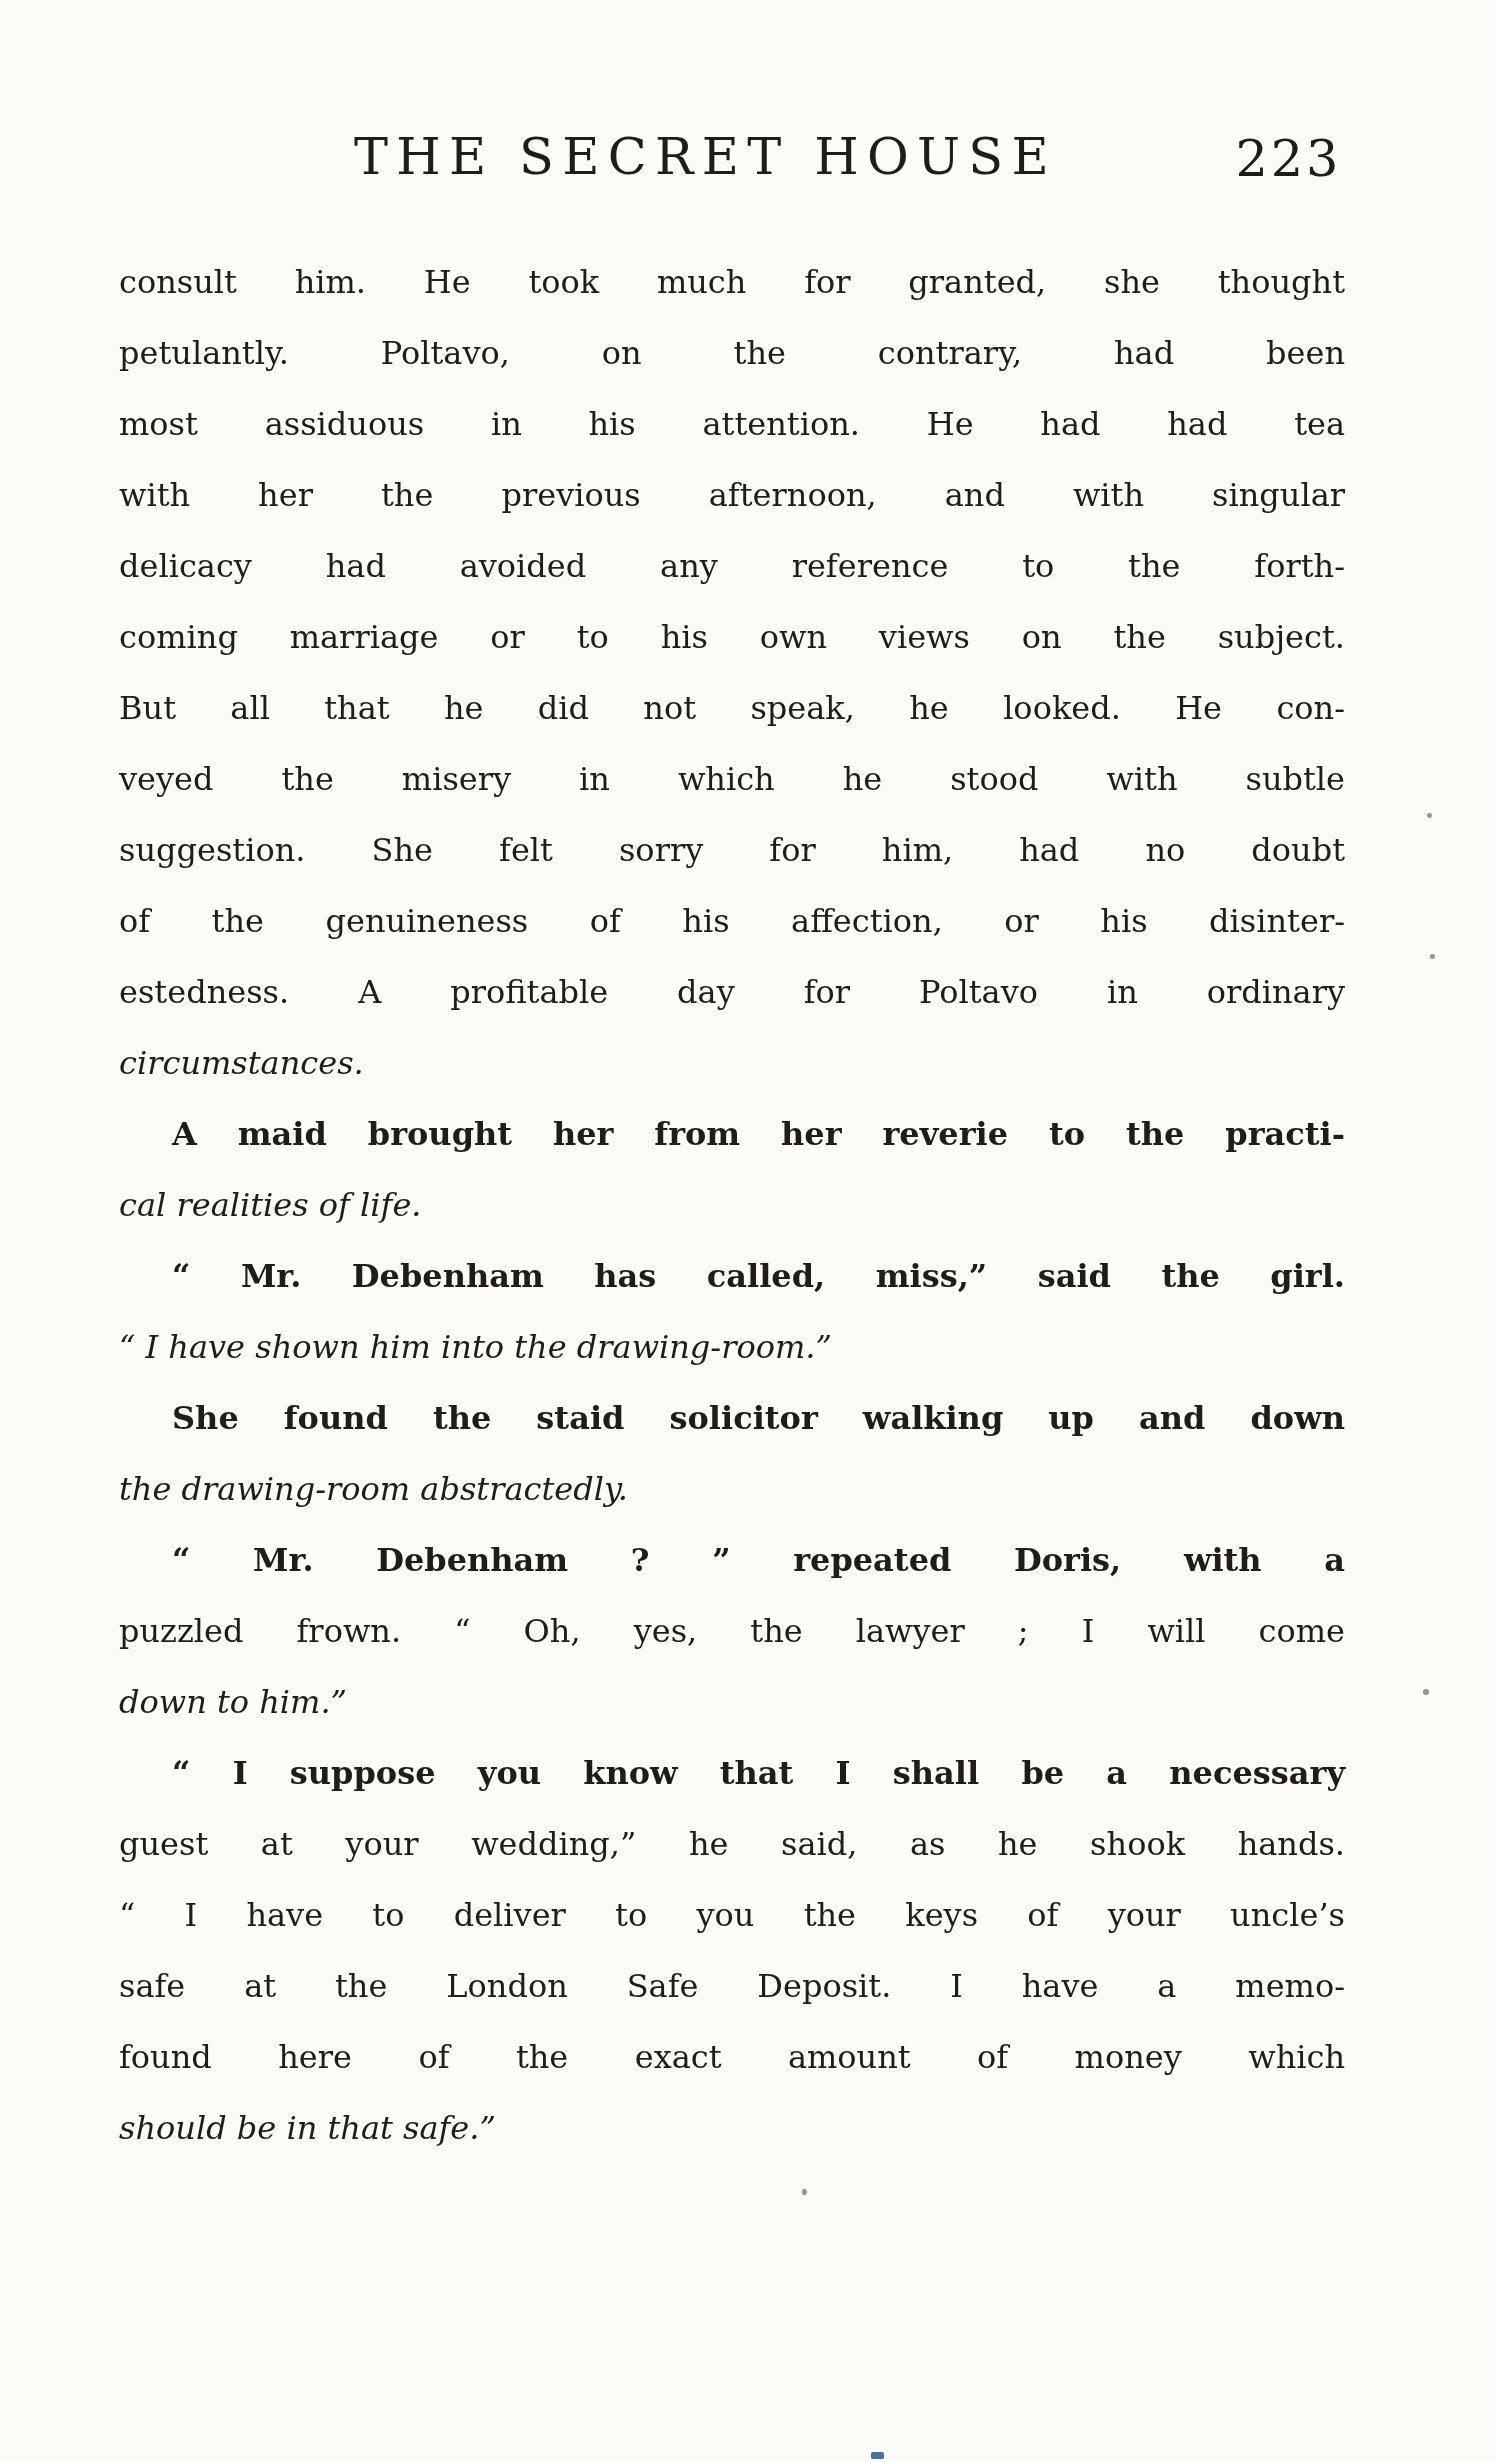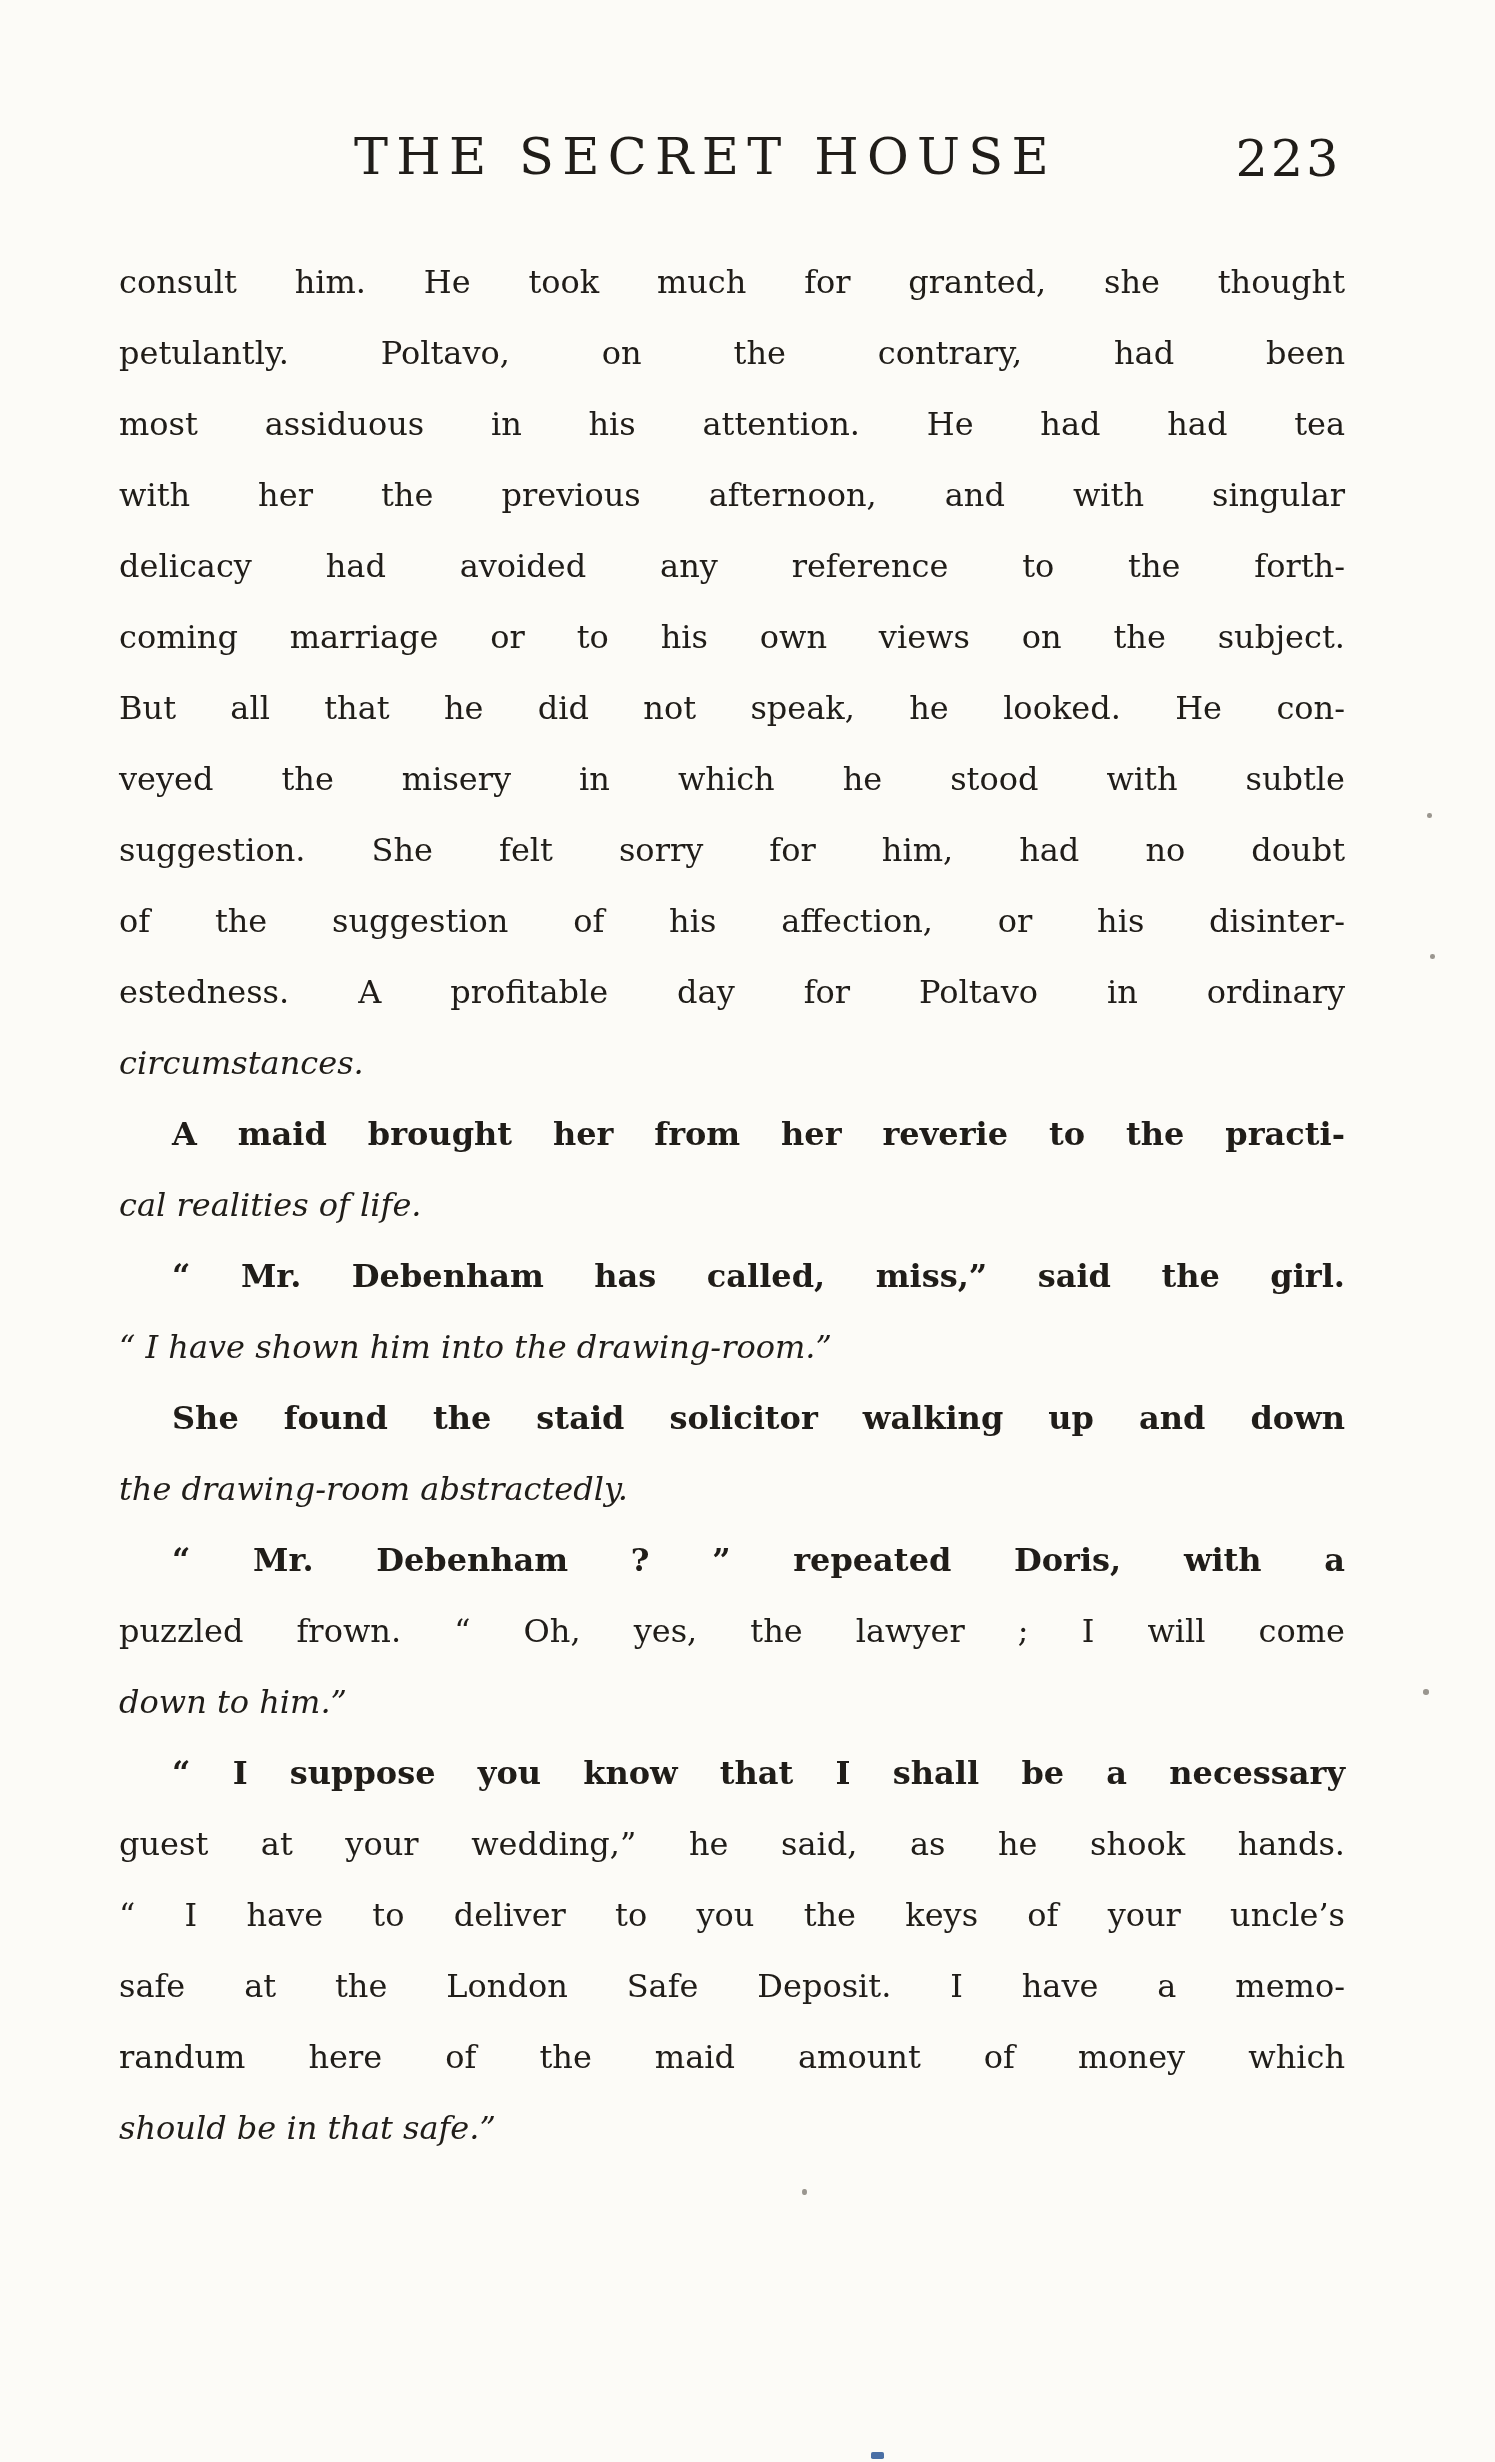--- a/index.html
+++ b/index.html
@@ -83,21 +83,21 @@
     <div class="paragraph">
       <div class="line">consult him.  He took much for granted, she thought</div>
       <div class="line">petulantly.  Poltavo, on the contrary, had been</div>
       <div class="line">most assiduous in his attention.  He had had tea</div>
       <div class="line">with her the previous afternoon, and with singular</div>
       <div class="line">delicacy had avoided any reference to the forth-</div>
       <div class="line">coming marriage or to his own views on the subject.</div>
       <div class="line">But all that he did not speak, he looked.  He con-</div>
       <div class="line">veyed the misery in which he stood with subtle</div>
       <div class="line">suggestion.  She felt sorry for him, had no doubt</div>
-      <div class="line">of the suggestion of his affection, or his disinter-</div>
+      <div class="line">of the genuineness of his affection, or his disinter-</div>
       <div class="line">estedness.  A profitable day for Poltavo in ordinary</div>
       <div class="line last">circumstances.</div>
     </div>
     <div class="paragraph">
       <div class="line indent">A maid brought her from her reverie to the practi-</div>
       <div class="line last">cal realities of life.</div>
     </div>
     <div class="paragraph">
       <div class="line indent">“ Mr. Debenham has called, miss,” said the girl.</div>
       <div class="line last">“ I have shown him into the drawing-room.”</div>
@@ -109,21 +109,21 @@
     <div class="paragraph">
       <div class="line indent">“ Mr. Debenham ? ”  repeated Doris, with a</div>
       <div class="line">puzzled frown.  “ Oh, yes, the lawyer ; I will come</div>
       <div class="line last">down to him.”</div>
     </div>
     <div class="paragraph">
       <div class="line indent">“ I suppose you know that I shall be a necessary</div>
       <div class="line">guest at your wedding,” he said, as he shook hands.</div>
       <div class="line">“ I have to deliver to you the keys of your uncle’s</div>
       <div class="line">safe at the London Safe Deposit.  I have a memo-</div>
-      <div class="line">randum here of the maid amount of money which</div>
+      <div class="line">found here of the exact amount of money which</div>
       <div class="line last">should be in that safe.”</div>
     </div>
   </main>
 
 <span class="speck-dot" style="left:1427px; top:813px;  width:4.6px; height:4.6px;"></span>
 <span class="speck-dot" style="left:1430px; top:954px; width:4.6px; height:4.6px;"></span>
 <span class="speck-dot" style="left:1423px; top:1689px; width:5.5px; height:5.5px;"></span>
 <span class="speck-dot" style="left:802px;  top:2189px; width:4.6px; height:6.4px;"></span>
 <span class="speck-blue" style="left:871px;  top:2452px; width:13px; height:7.4px;"></span>
 

